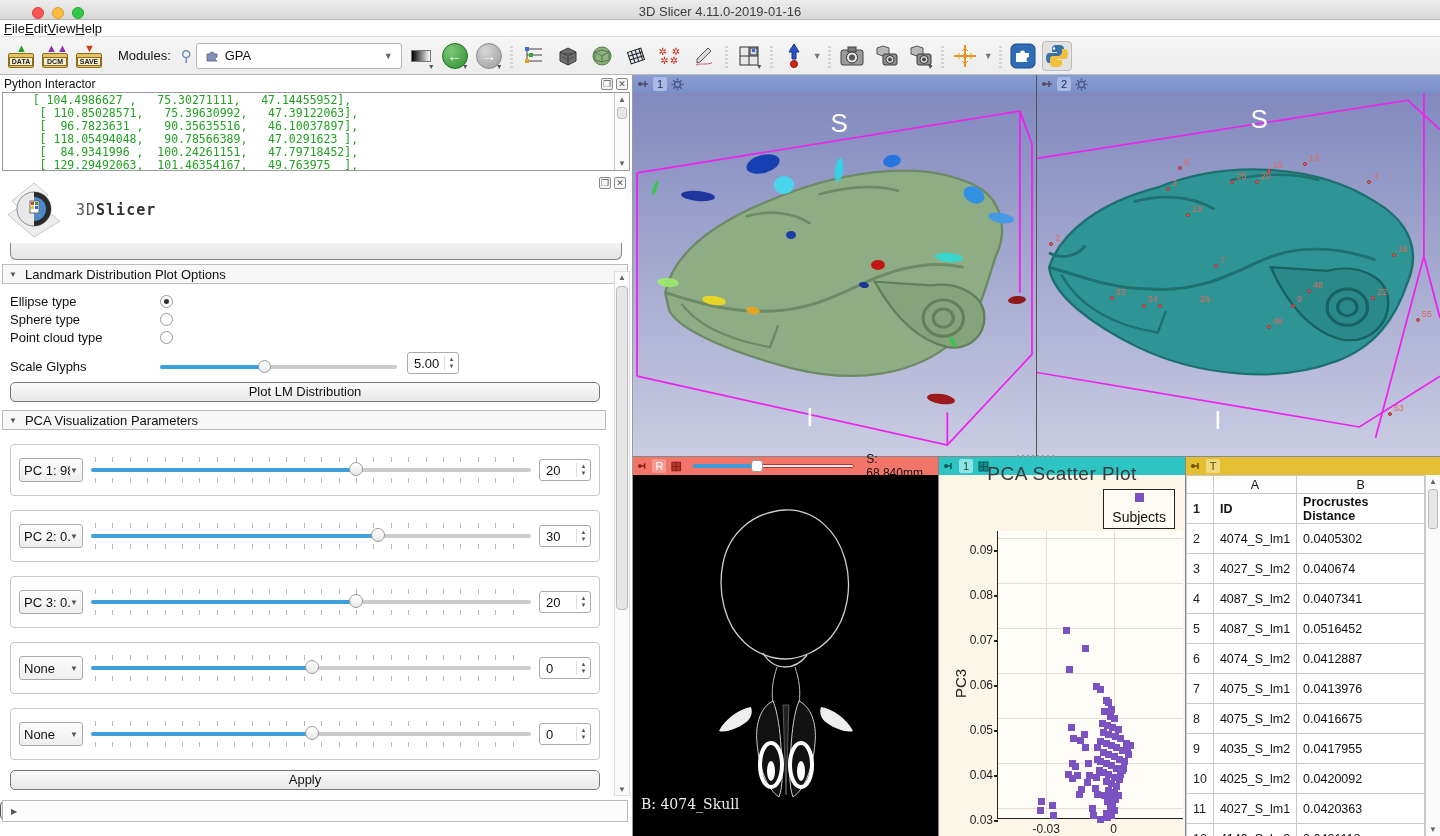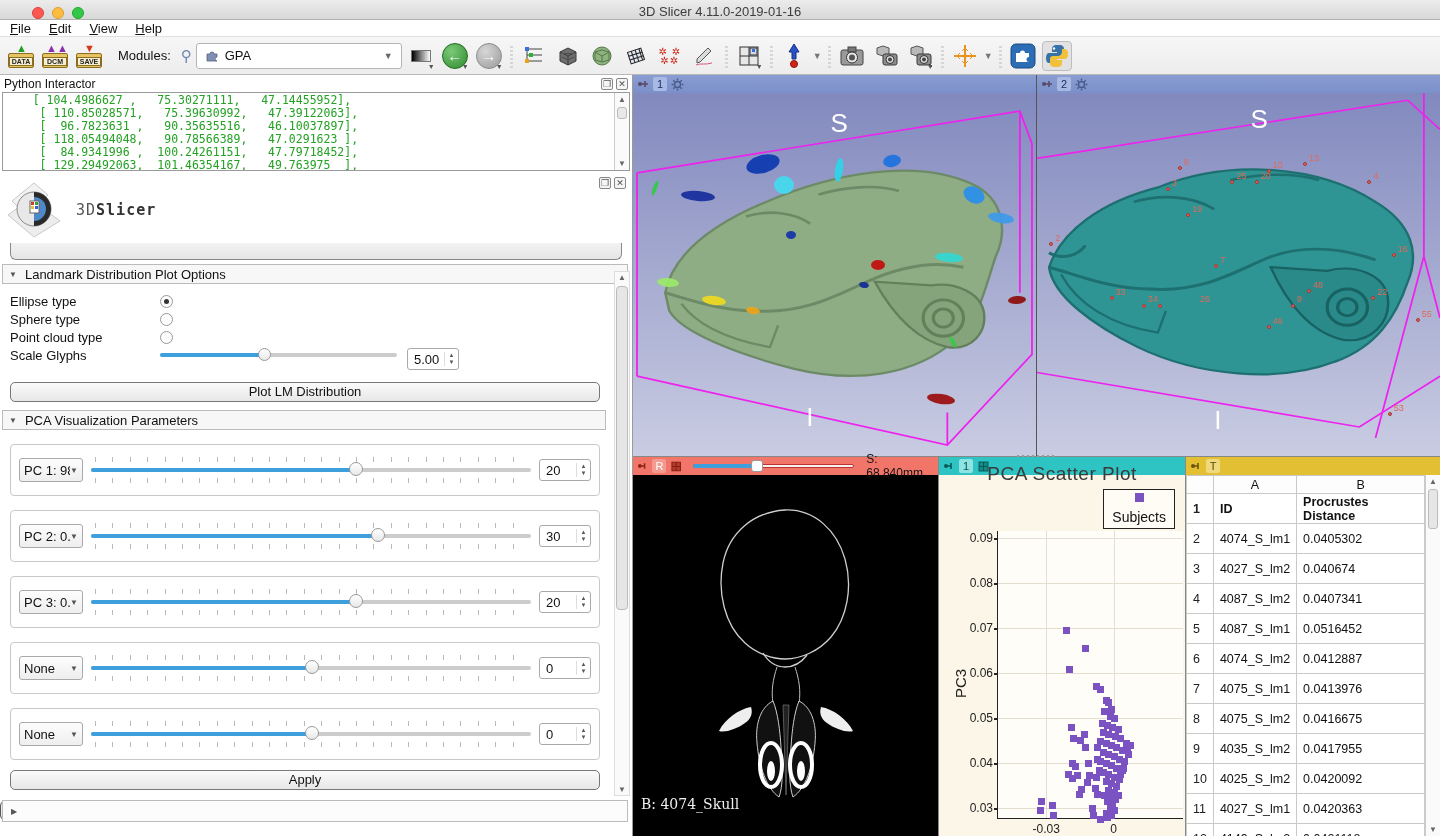--- a/index.html
+++ b/index.html
@@ -10,22 +10,22 @@
   .titlebar { height:20px; background:linear-gradient(#ececec,#d8d8d8);
     border-bottom:1px solid #b2b2b2; display:flex; align-items:flex-end; position:relative;padding-left:24px; }
   .lights { display:flex; gap:8px; margin-left:8px; }
   .light { width:12px; height:12px; border-radius:50%; }
   .light.red { background:#fc5753; border:1px solid #df3e3a; }
   .light.yellow { background:#fdbc40; border:1px solid #de9e2b; }
   .light.green { background:#33c748; border:1px solid #1aab29; }
   .title-text { position:absolute; left:0; right:0; text-align:center; font-size:13px; color:#3c3c3c; }
 
   
-  .menubar { height:17px; background:#fff; display:flex; align-items:center; gap:18px;
-    padding-left:10px; border-bottom:1px solid #e0e0e0; }
+  .menubar { height:17px; background:#fff; display:flex; align-items:center; 
+    padding-left:4px; border-bottom:1px solid #e0e0e0; }
   .menu-item { font-size:13px; }
   .menu-item span.u { text-decoration:underline; }
 
   
   .toolbar { height:38px; background:linear-gradient(#f6f6f6,#ededed);
     border-bottom:1px solid #b8b8b8; display:flex; align-items:center; padding:0 6px; gap:4px; }
   .tsep { width:6px; height:24px; margin:0 2px;
     background:repeating-linear-gradient(0deg,#c9c9c9 0 2px,transparent 2px 4px); opacity:.7; width:3px; }
   .tbtn { width:30px; height:30px; display:flex; align-items:center; justify-content:center;
     border-radius:4px; position:relative; }
@@ -77,21 +77,21 @@
     border-radius:0 0 6px 6px; background:linear-gradient(#f2f2f2,#e6e6e6); overflow:hidden; color:#999;
     font-size:10px; text-align:center; line-height:4px; }
   .sec-header { margin:2px 4px 0 2px; height:20px; border:1px solid #bbb; background:#f7f7f7;
     display:flex; align-items:center; padding:0 6px; gap:8px; }
   .sec-header .tri { font-size:8px; color:#555; }
   .scroll-inner { padding-right:22px; }
   .radio-row { display:flex; align-items:center; height:18px; padding-left:10px; }
   .radio-row .rlabel { width:150px; }
   .radio { width:13px; height:13px; border-radius:50%; border:1px solid #999; background:#fdfdfd; position:relative; }
   .radio.sel::after { content:""; position:absolute; inset:3px; border-radius:50%; background:#333; }
-  .sg-row { display:flex; align-items:flex-start; height:26px; padding-left:10px; margin-top:2px; }
+  .sg-row { display:flex; align-items:flex-end; height:26px; padding-left:10px; margin-top:2px; }
   .sg-row .rlabel { width:150px; }
   .hslider { position:relative; height:14px; }
   .hs-track { position:absolute; top:5px; left:0; right:0; height:4px; background:#ccc; border-radius:2px; }
   .hs-fill { position:absolute; top:5px; left:0; height:4px; background:#3da0dc; border-radius:2px; }
   .hs-handle { position:absolute; top:0; width:13px; height:13px; border-radius:50%;
     background:linear-gradient(#fff,#e8e8e8); border:1px solid #9a9a9a; margin-left:-6px; }
   .sg-slider { width:237px; margin-right:10px; }
   .spinbox { width:52px; height:22px; border:1px solid #aaa; border-radius:3px; background:#fff;
     display:flex; align-items:center; }
   .spinbox .sval { flex:1; padding-left:6px; }
@@ -157,21 +157,21 @@
   .plot-title { position:absolute; top:6px; left:0; right:0; text-align:center; font-size:19px;
     font-weight:300; color:#3a3a3a; letter-spacing:.5px; }
   .legend { position:absolute; top:26px; right:10px; border:1.5px solid #222; background:#fefcf4;
     display:flex; align-items:center; gap:7px; padding:3px 8px; font-size:14px; font-weight:300; }
   .legend .sq { width:9px; height:9px; background:#7a52c2; }
   .plot-area { position:absolute; left:58px; top:28px; width:186px; height:288px; background:#fefdf8;
     border-left:1.5px solid #222; border-bottom:1.5px solid #222; }
   .gridline-h { position:absolute; left:0; right:0; height:1px; background:#e3ded0; }
   .gridline-v { position:absolute; top:0; bottom:0; width:1px; background:#e3ded0; }
   .ytick { position:absolute; right:100%; margin-right:5px; transform:translateY(-50%); font-size:12px;
-    font-weight:300; color:#222; white-space:nowrap; }
+    font-weight:300; color:#222; white-space:nowrap;margin-top:12px; }
   .ytick::after { content:""; position:absolute; left:100%; top:50%; width:4px; height:1.5px; background:#222; margin-left:1px; }
   .xtick { position:absolute; top:100%; margin-top:4px; transform:translateX(-50%); font-size:12px;
     font-weight:300; color:#222; }
   .pt { position:absolute; width:7px; height:7px; background:#7a52c2; margin:-3px 0 0 -3px; }
   .ylab { position:absolute; left:-52px; top:50%; transform:rotate(-90deg); font-size:15px; font-weight:300; color:#222; }
 
   .table-pane { flex:1; position:relative; background:#fff; overflow:hidden; }
   .tbl { position:absolute; left:0; top:18px; right:15px; bottom:0; }
   table.datatable { border-collapse:collapse; width:100%; font-size:12.5px; }
   table.datatable th, table.datatable td { border:1px solid #c9c9c9; padding:0 6px; height:30px; background:#fff; }

